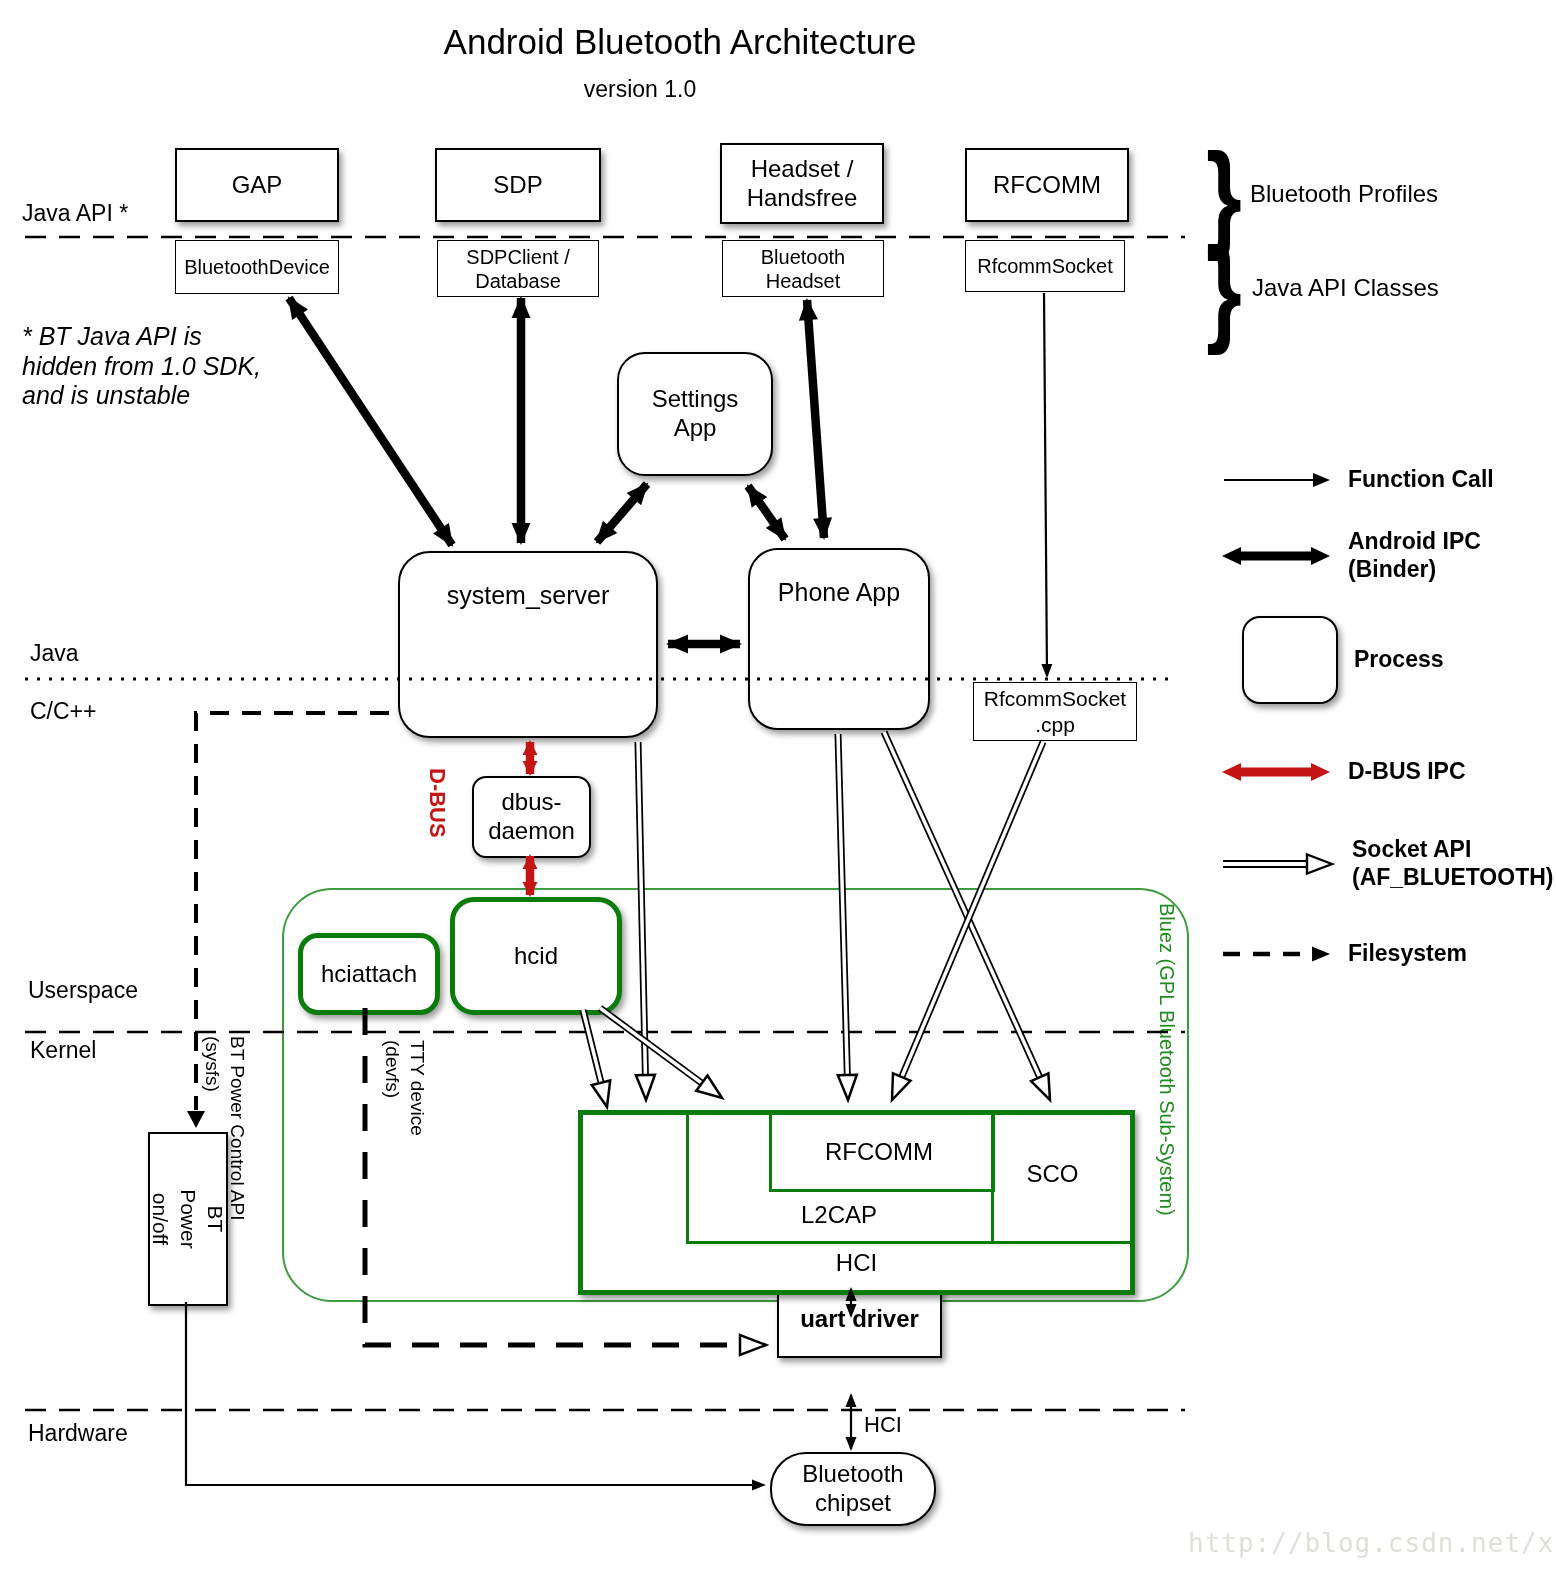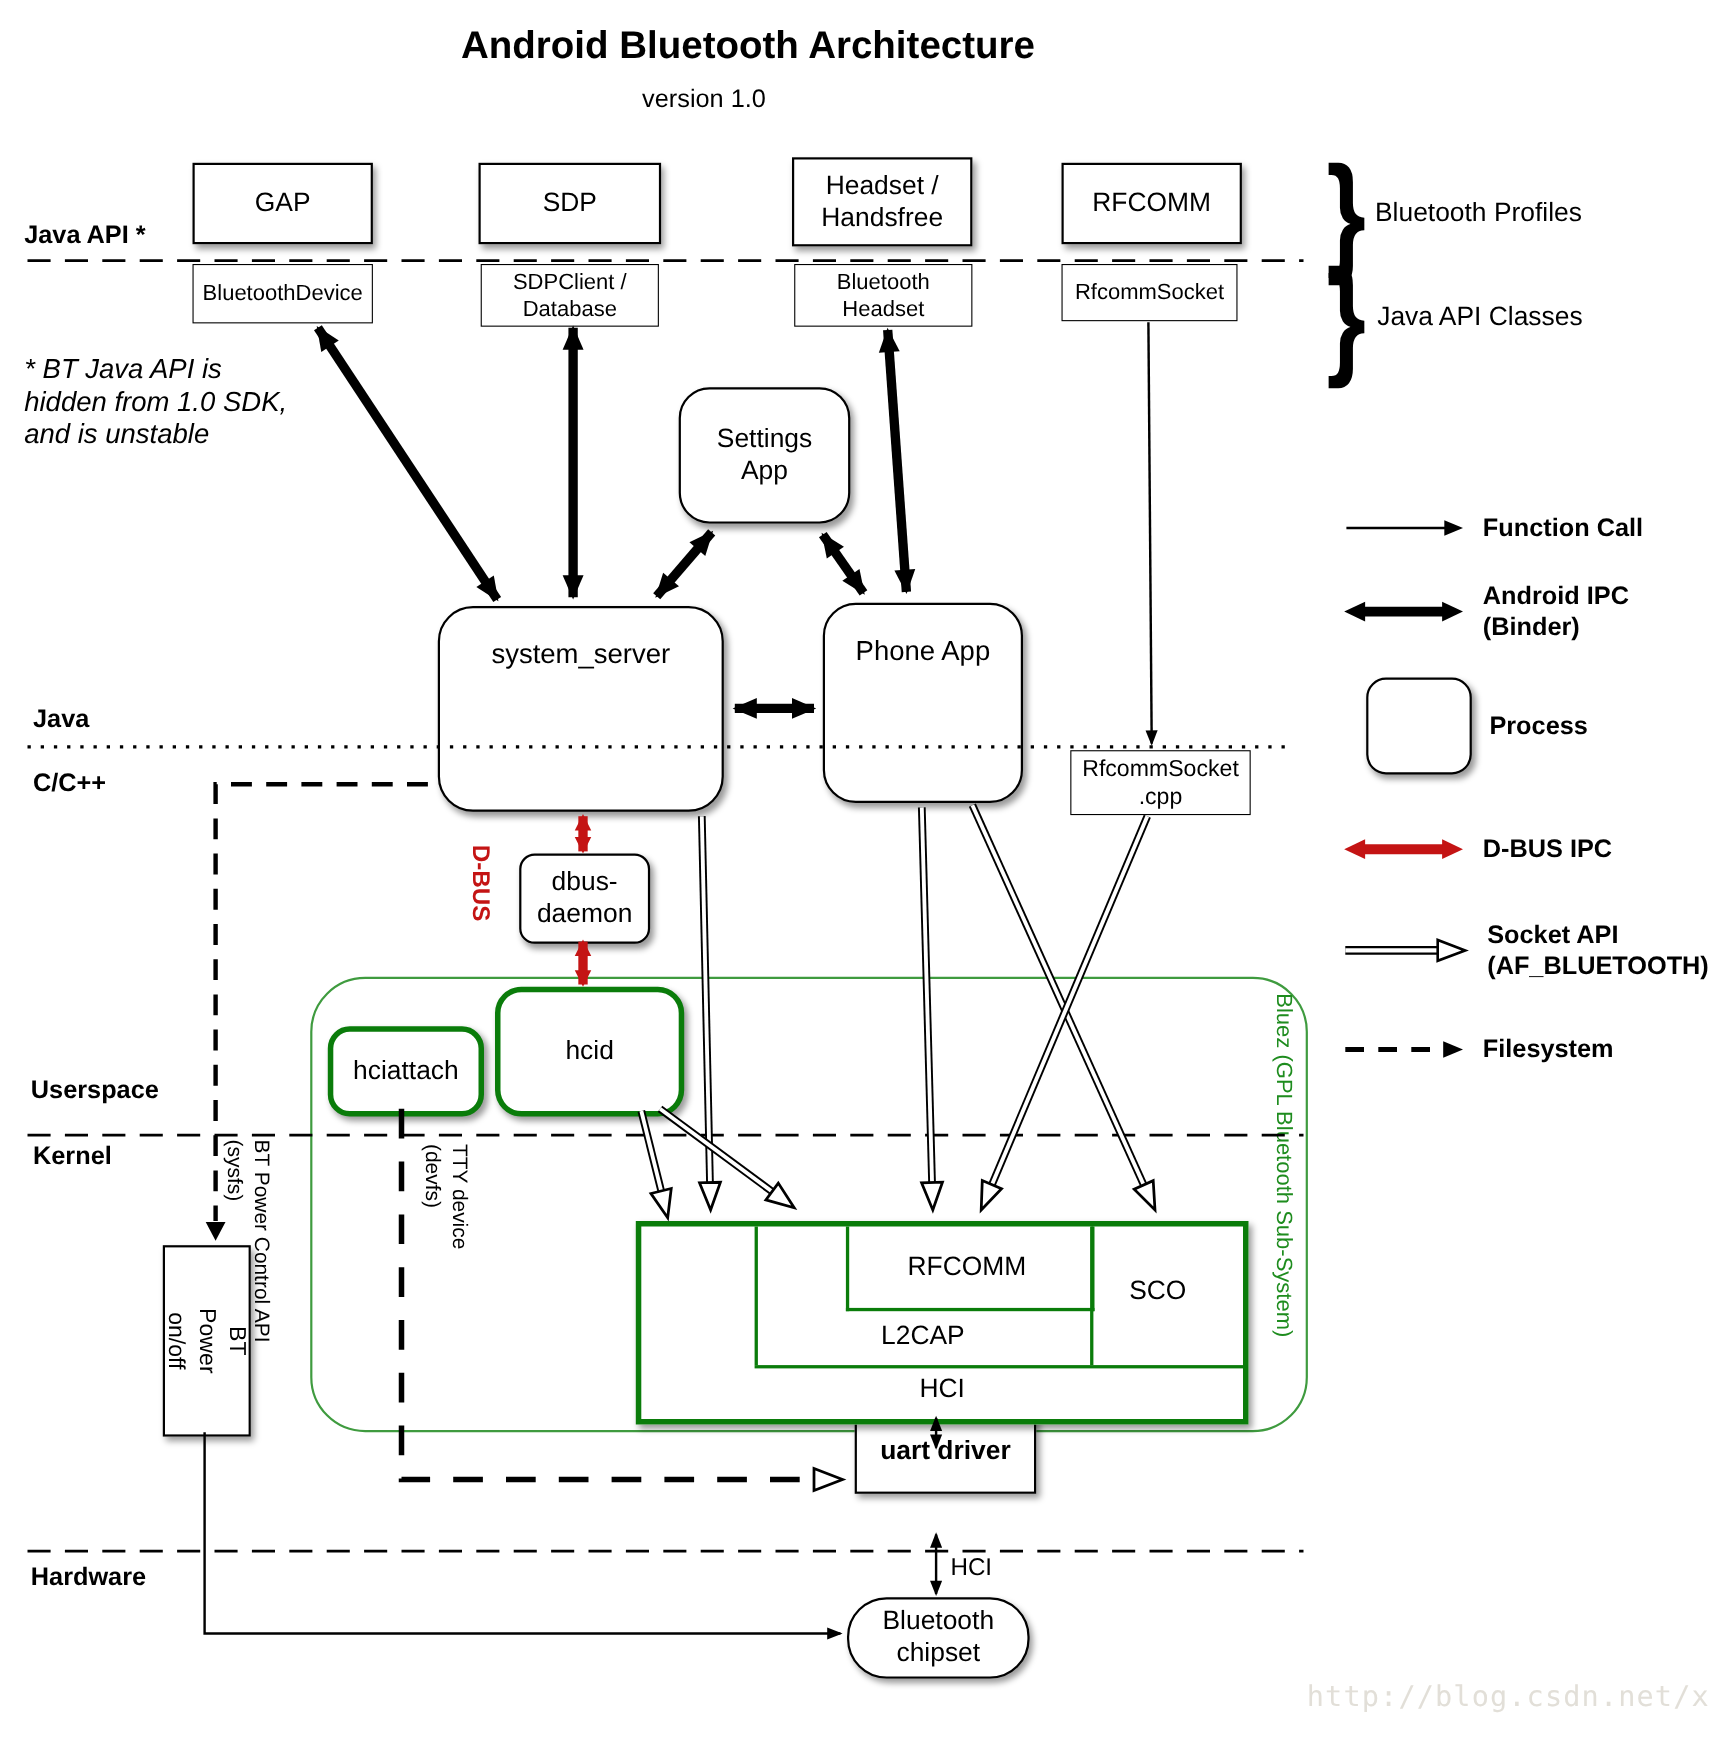--- a/index.html
+++ b/index.html
@@ -1,22 +1,22 @@
 <!DOCTYPE html>
 <html><head>
 <meta charset="utf-8">
 <style>
   html,body{margin:0;padding:0;background:#fff;}
   .canvas{position:relative;width:1556px;height:1582px;background:#fff;overflow:hidden;
           font-family:"Liberation Sans","DejaVu Sans",sans-serif;color:#000;}
   .abs{position:absolute;}
   .pre{white-space:pre-line;}
-  .title{left:280px;top:22px;width:800px;text-align:center;font-size:35px;font-weight:700;}
+  .title{left:280px;top:22px;width:800px;text-align:center;font-size:35px;font-weight:400;}
   .subtitle{left:240px;top:76px;width:800px;text-align:center;font-size:23px;}
-  .slabel{font-weight:bold;font-size:23px;}
+  .slabel{font-weight:normal;font-size:23px;}
   .note{left:22px;top:322px;font-size:25px;font-style:italic;line-height:1.18;}
   .box{display:flex;align-items:center;justify-content:center;text-align:center;
        background:#fff;border:2.5px solid #000;font-size:24px;line-height:1.2;z-index:2;}
   .cls{border-width:1.8px;font-size:20px;}
   .proc{border-radius:28px;}
   .gproc{border:5px solid #0a7c0a;}
   .top{align-items:flex-start;padding-top:27px;box-sizing:border-box;font-size:25px;}
   .shadow{box-shadow:3px 4px 6px rgba(0,0,0,0.40);}
   .bluez-box{border:2px solid #3f9b3f;border-radius:50px;background:transparent;z-index:1;}
   .stack{border:5px solid #0a7c0a;background:#fff;z-index:2;}

